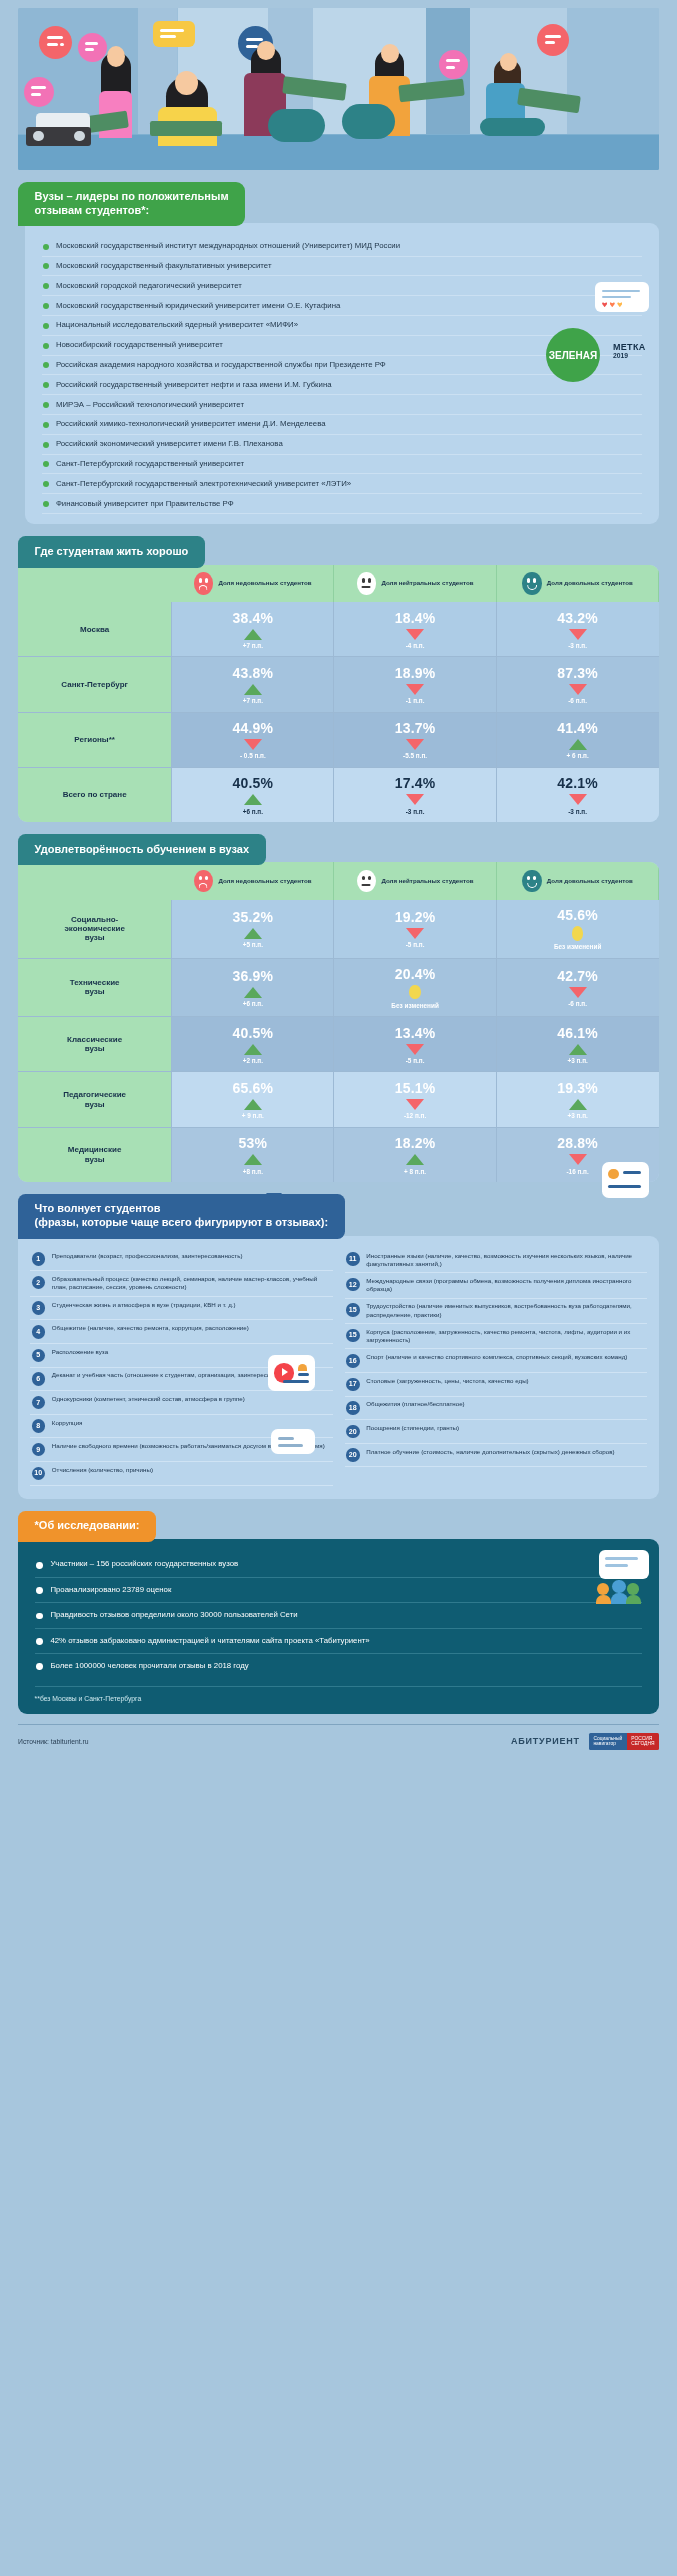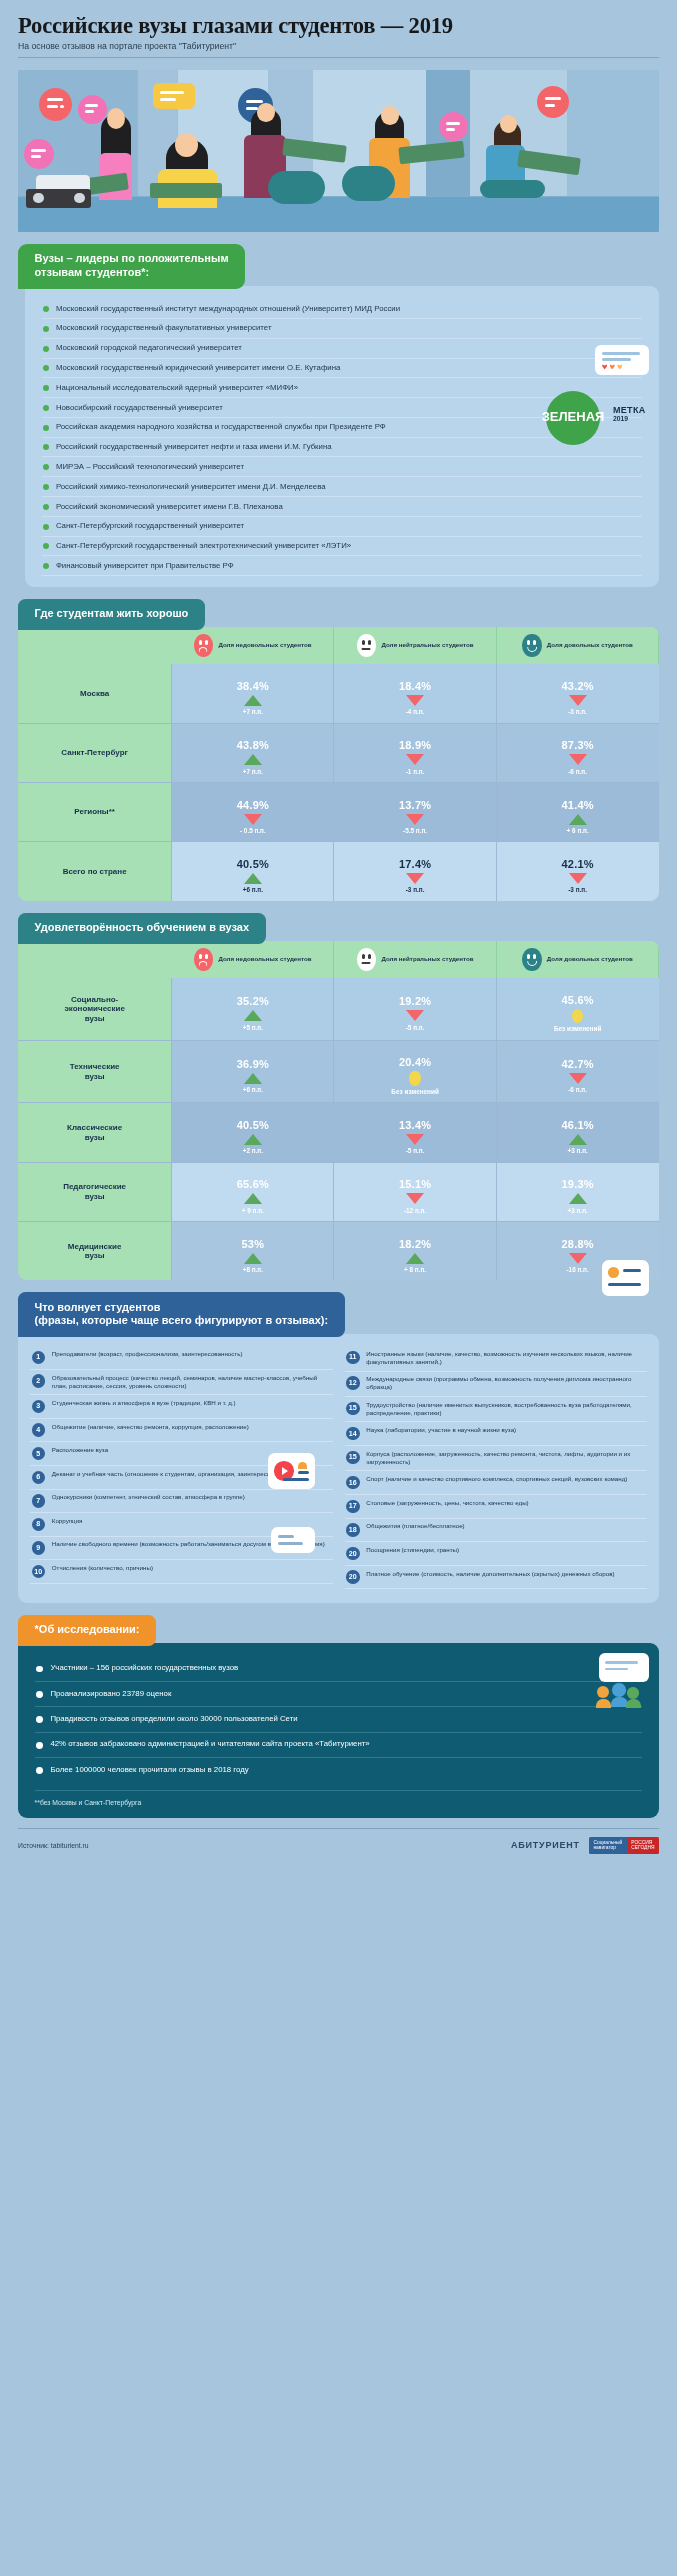--- a/index.html
+++ b/index.html
@@ -51,21 +51,21 @@
     background:#b9d5ec; border-radius: 0 9px 9px 9px; margin-top:-3px;
     padding: 13.5px 16.6px 10.5px 16.6px; position:relative; overflow:hidden;margin-left:7px;
   }
   .uni-row { display:flex; align-items:flex-start; gap:6.8px; padding: 4.5px 1.5px 5.3px 1.5px;
              border-bottom:0.8px solid #cbe0f2; font-size:7.8px; color:#1d3347; }
   .uni-row:last-child { border-bottom:0.8px solid #cbe0f2; }
   .dot { width:6px;height:6px;border-radius:50%;background:#4caf50; flex:none; margin-top:2.3px; }
   .greenmark {
     position:absolute; right:59px; top:105px; width:54px; height:54px;
     border-radius:50%; background:#3fa349; color:#fff; display:flex;
-    align-items:center; justify-content:center; font-size:13px; font-weight:700; text-align:center;
+    align-items:center; justify-content:center; font-size:10px; font-weight:700; text-align:center;
     line-height:1.15; z-index:4;
   }
   .greenmark2 { position:absolute; right:13.5px; top:119px; text-align:left; z-index:4; }
   .greenmark2 .m { font-size:9px; font-weight:700; color:#14304a; letter-spacing:0.3px; }
   .greenmark2 .y { font-size:6.8px; font-weight:700; color:#14304a; }
   .speech-uni { position:absolute; right:10.5px; top:59px; width:54px; height:30px;
                 background:#fff; border-radius:6px; z-index:4; }
   .speech-uni .l1{position:absolute;left:7.5px;top:7.5px;width:38px;height:2.6px;border-radius:1.5px;background:#9ec3e0;}
   .speech-uni .l2{position:absolute;left:7.5px;top:13.5px;width:29px;height:2.6px;border-radius:1.5px;background:#9ec3e0;}
   .speech-uni .hearts{position:absolute;left:7.5px;top:19.6px;display:flex;gap:2.3px;}
@@ -104,21 +104,21 @@
   table.t tr:last-child td { border-bottom:none; }
   td.rowlbl { background:#a8e0b5; color:#17304a; font-size:8px; font-weight:700;
               text-align:left; padding-left:10.5px; border-right:none; line-height:1.18; }
   tr.r0 td { background:#adcce6; }
   tr.r1 td { background:#a4c3de; }
   tr.r2 td { background:#9cbbd8; }
   tr.r3 td { background:#c0daf0; }
   tr.r4 td { background:#a9c6e0; }
   tr.r0 td.rowlbl, tr.r1 td.rowlbl, tr.r2 td.rowlbl,
   tr.r3 td.rowlbl, tr.r4 td.rowlbl { background:#a8e0b5; }
-  .val { font-size:11px; font-weight:700; color:#ffffff; letter-spacing:0.2px;margin-top:8px; }
+  .val { font-size:14px; font-weight:700; color:#ffffff; letter-spacing:0.2px; }
   tr.total .val { color:#17304a; }
   .arrow { margin:3px auto 2.3px auto; width:0;height:0; }
   .arrow.up { border-left:9.8px solid transparent; border-right:9.8px solid transparent;
               border-bottom:11.3px solid #5aa85c; }
   .arrow.down { border-left:9.8px solid transparent; border-right:9.8px solid transparent;
                 border-top:11.3px solid #f4656a; }
   .arrow.flat { width:11.3px;height:14.3px;border:none;background:#f2d74e;border-radius:50%; }
   .delta { font-size:6.4px; font-weight:700; color:#ffffff; }
   tr.total .delta { color:#17304a; }
 
@@ -164,25 +164,20 @@
   .logo-ab { font-size:9px; font-weight:700; color:#2a4a63; letter-spacing:0.8px; }
   .logo-sn { display:flex; }
   .logo-sn .a { background:#2f6298; color:#fff; font-size:4.9px; padding:3px 4.5px; line-height:1.15; border-radius:1.5px 0 0 1.5px;}
   .logo-sn .b { background:#c62828; color:#fff; font-size:4.9px; padding:3px 4.5px; line-height:1.15; border-radius:0 1.5px 1.5px 0;}
 </style>
 </head>
 <body>
 
 <div class="page">
 
-  <div class="header">
-    <h1>Российские вузы глазами студентов — 2019</h1>
-    <div class="sub">На основе отзывов на портале проекта "Табитуриент"</div>
-    <div class="rule"></div>
-  </div>
 
   <div class="illu">
     <div class="wallpanel" style="left:0;top:0;width:120px;height:128px;background:#8fb7d4;"></div>
     <div class="wallpanel d" style="left:120px;top:0;width:39px;height:128px;"></div>
     <div class="wallpanel" style="left:160px;top:0;width:90px;height:128px;background:#bcd6e9;"></div>
     <div class="wallpanel" style="left:250px;top:0;width:45px;height:128px;background:#a3c3dc;"></div>
     <div class="wallpanel" style="left:295px;top:0;width:113px;height:128px;background:#bcd6e9;"></div>
     <div class="wallpanel" style="left:408px;top:0;width:44px;height:128px;background:#7faccb;"></div>
     <div class="wallpanel" style="left:452px;top:0;width:98px;height:128px;background:#b3cfe4;"></div>
     <div class="wallpanel" style="left:549px;top:0;width:92px;height:128px;background:#9dc0da;"></div>
@@ -663,24 +658,20 @@
             </div>
             <div class="conc-item">
               <span class="num">12</span>
               <span class="conc-txt">Международные связи (программы обмена, возможность получения диплома иностранного образца)</span>
             </div>
             <div class="conc-item">
               <span class="num">15</span>
               <span class="conc-txt">Трудоустройство (наличие именитых выпускников, востребованность вуза работодателями, распределение, практики)</span>
             </div>
             <div class="conc-item">
-              <span class="num">14</span>
-              <span class="conc-txt">Наука (лаборатории, участие в научной жизни вуза)</span>
-            </div>
-            <div class="conc-item">
               <span class="num">15</span>
               <span class="conc-txt">Корпуса (расположение, загруженность, качество ремонта, чистота, лифты, аудитории и их загруженность)</span>
             </div>
             <div class="conc-item">
               <span class="num">16</span>
               <span class="conc-txt">Спорт (наличие и качество спортивного комплекса, спортивных секций, вузовских команд)</span>
             </div>
             <div class="conc-item">
               <span class="num">17</span>
               <span class="conc-txt">Столовые (загруженность, цены, чистота, качество еды)</span>

